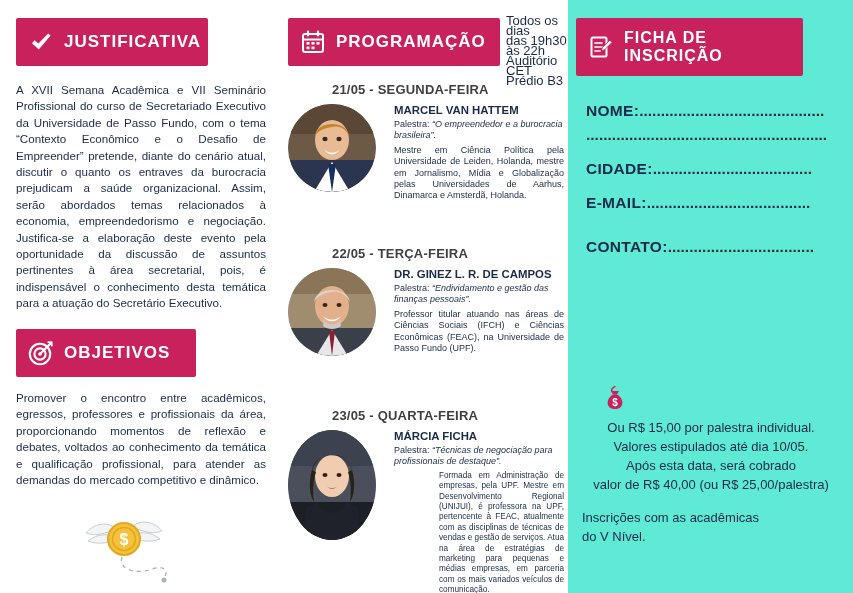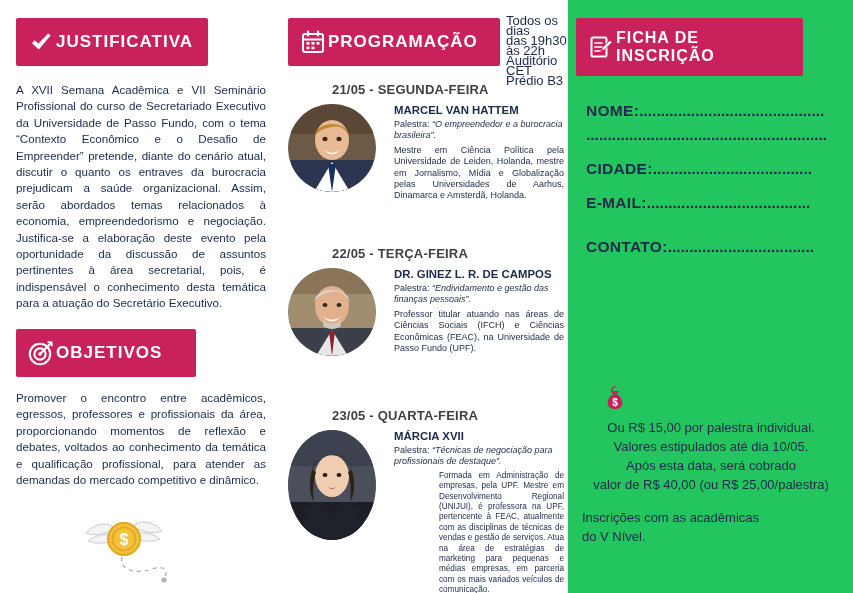--- a/index.html
+++ b/index.html
@@ -31,31 +31,31 @@
     flex: 0 0 280px;
   }
   .col-mid {
     width: 288px;
     flex: 0 0 288px;
     background: #ffffff;
     position: relative;
   }
   .col-right {
     flex: 1 1 auto;
-    background: #22c55e;
+    background: #5eead4;
     position: relative;
   }
 
   
   .banner {
     background: #c8215b;
     color: #ffffff;
     display: flex;
     align-items: center;
-    gap: 2px;
+    gap: 10px;
     padding: 11px 14px 11px 12px;
     font-weight: bold;
     letter-spacing: .5px;
   }
   .banner .title {
     font-size: 17px;
     font-weight: bold;
     letter-spacing: 1px;
   }
   .banner.small .title { font-size: 16px; }
@@ -407,21 +407,21 @@
               <path d="M24 40 C20 54, 22 66, 26 72 C24 58, 26 48, 28 42 Z" fill="#2a2119"></path>
               <path d="M64 40 C68 54, 66 66, 62 72 C64 58, 62 48, 60 42 Z" fill="#2a2119"></path>
               <ellipse cx="37" cy="45" rx="2.5" ry="2.1" fill="#2b1f14"></ellipse>
               <ellipse cx="51" cy="45" rx="2.5" ry="2.1" fill="#2b1f14"></ellipse>
               <path d="M39 56 C42 59, 46 59, 49 56 C46 60, 42 60, 39 56 Z" fill="#b9506a"></path>
               <path d="M30 72 C34 86, 54 86, 58 72 L70 78 L70 110 L18 110 L18 78 Z" fill="#20222b"></path>
             </g>
           </svg>
         </div>
         <div class="speaker-info">
-          <div class="speaker-name">MÁRCIA XVII</div>
+          <div class="speaker-name">MÁRCIA FICHA</div>
           <div class="speaker-talk">
             <span>Palestra:</span>
             <em>“Técnicas de negociação para profissionais de destaque”.</em>
           </div>
           <div class="speaker-bio small">Formada em Administração de empresas, pela UPF. Mestre em Desenvolvimento Regional (UNIJUI), é professora na UPF, pertencente à FEAC, atualmente com as disciplinas de técnicas de vendas e gestão de serviços. Atua na área de estratégias de marketing para pequenas e médias empresas, em parceria com os mais variados veículos de comunicação.</div>
         </div>
       </div>
     </div>
   </div>
 

